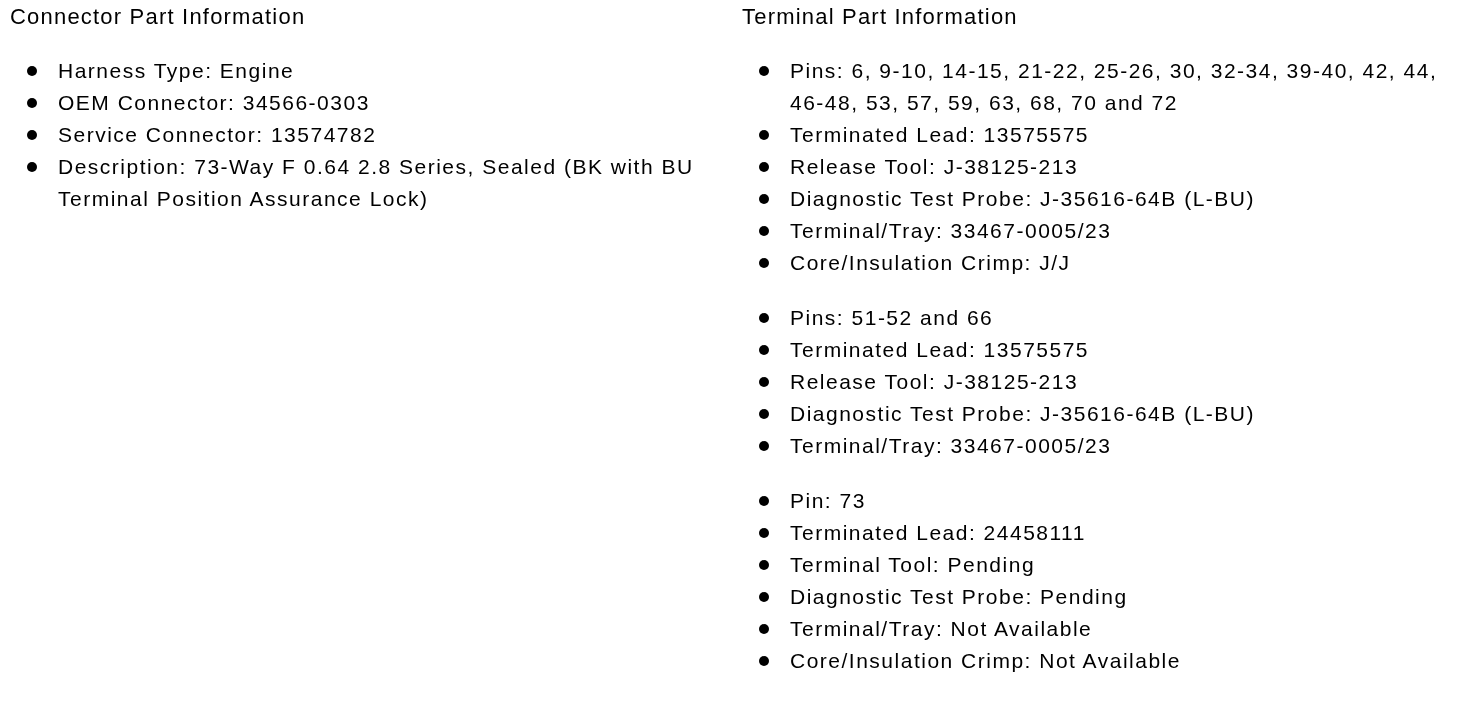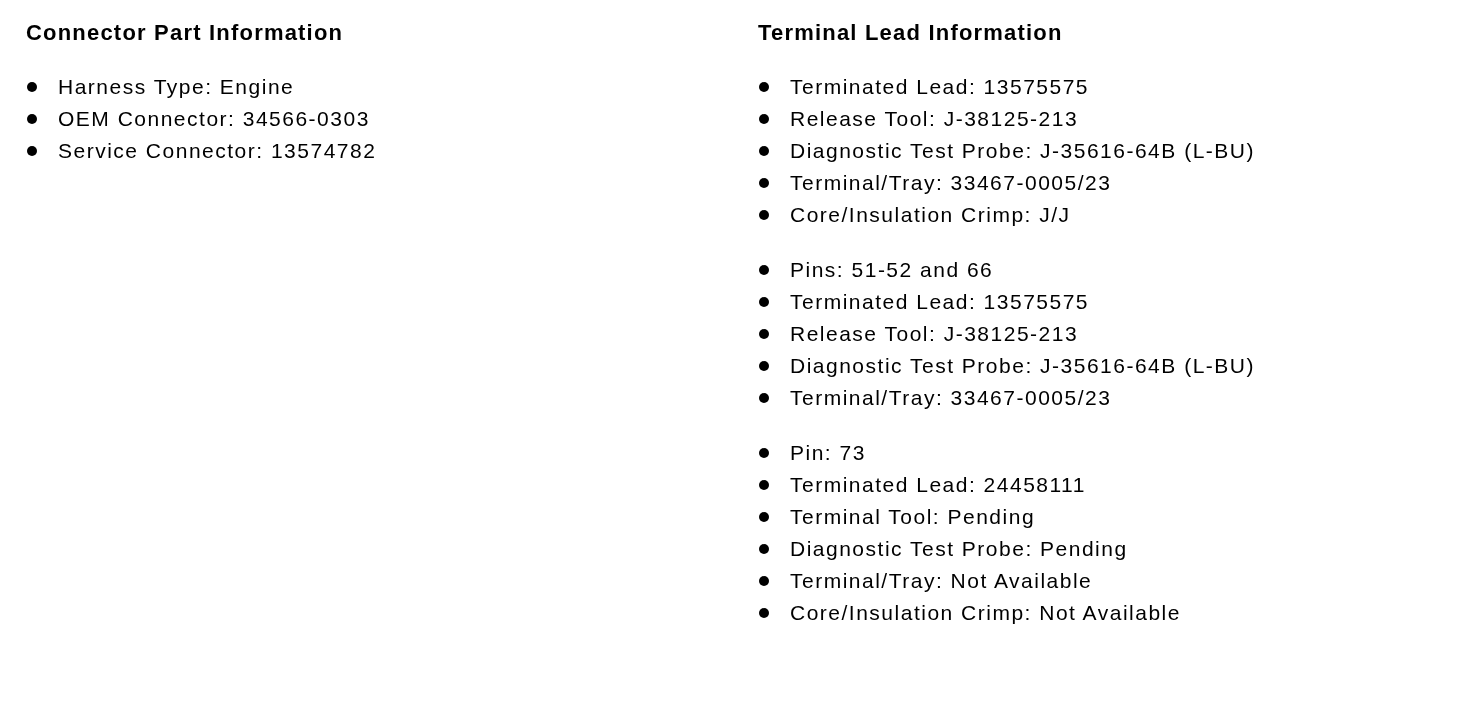--- a/index.html
+++ b/index.html
@@ -23,23 +23,23 @@
   }
   .col {
     box-sizing: border-box;
     width: 736px;
     padding-top: 2px;
   }
   .col.left  { padding-left: 10px; }
   .col.right { padding-left: 6px; }
 
   .section-title {
-    margin: 16px;
+    margin: 0;
     font-size: 22px;
-    font-weight: bold;
+    font-weight: normal;
     letter-spacing: 1.2px;
     line-height: 30px;
   }
 
   ul.bullet-list {
     list-style: none;
     margin: 23px 0 0 0;
     padding: 0;
   }
   ul.bullet-list.group-follow {
@@ -78,27 +78,35 @@
         <span class="item-text">Harness Type: Engine</span>
       </li>
       <li>
         <span class="bullet"></span>
         <span class="item-text">OEM Connector: 34566-0303</span>
       </li>
       <li>
         <span class="bullet"></span>
         <span class="item-text">Service Connector: 13574782</span>
       </li>
+      <li>
+        <span class="bullet"></span>
+        <span class="item-text">Description: 73-Way F 0.64 2.8 Series, Sealed (BK with BU Terminal Position Assurance Lock)</span>
+      </li>
     </ul>
   </div>
 
   <div class="col right">
-    <h1 class="section-title">Terminal Lead Information</h1>
+    <h1 class="section-title">Terminal Part Information</h1>
 
     <ul class="bullet-list">
+      <li>
+        <span class="bullet"></span>
+        <span class="item-text">Pins: 6, 9-10, 14-15, 21-22, 25-26, 30, 32-34, 39-40, 42, 44, 46-48, 53, 57, 59, 63, 68, 70 and 72</span>
+      </li>
       <li>
         <span class="bullet"></span>
         <span class="item-text">Terminated Lead: 13575575</span>
       </li>
       <li>
         <span class="bullet"></span>
         <span class="item-text">Release Tool: J-38125-213</span>
       </li>
       <li>
         <span class="bullet"></span>

